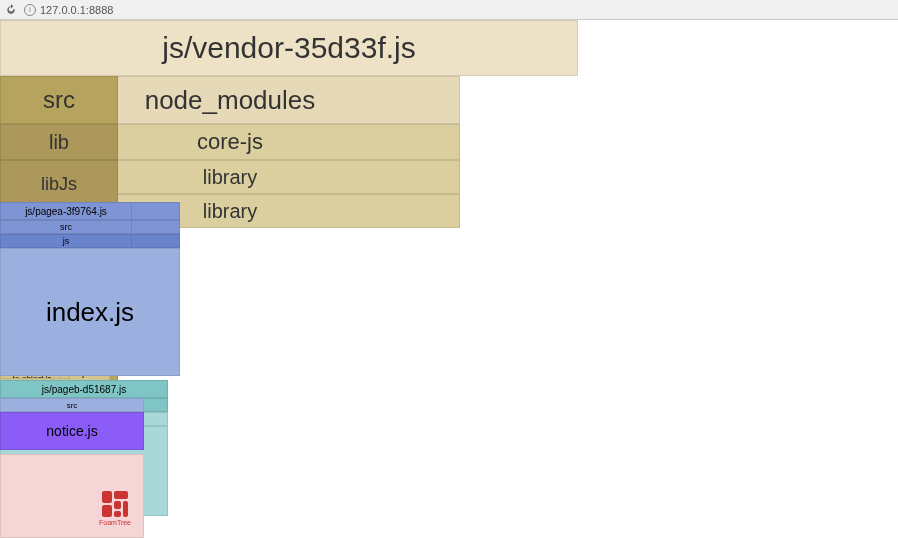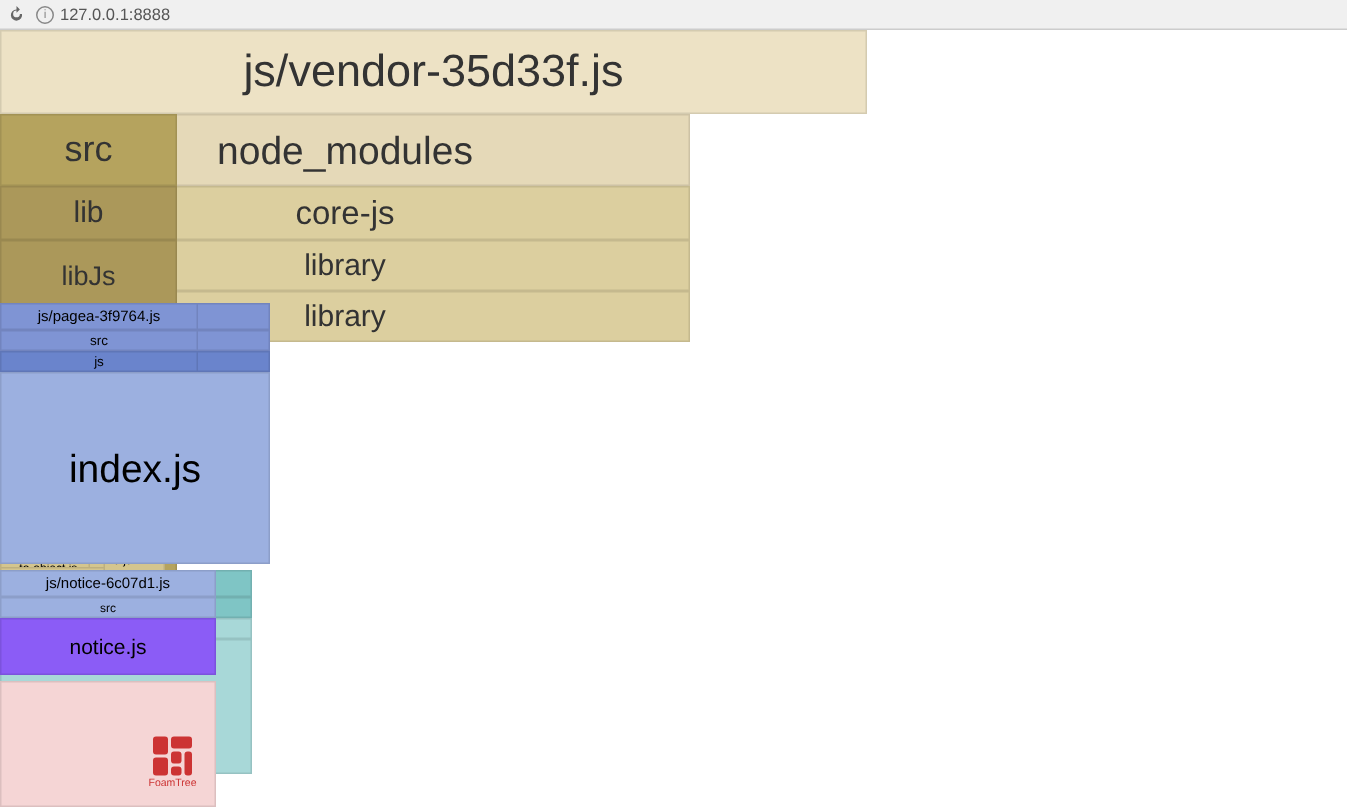--- a/index.html
+++ b/index.html
@@ -103,21 +103,20 @@
 
   <div class="cell blue2" style="left:766;top:182px;width:132px;height:18px;font-size:10px">js/pagea-3f9764.js</div>
   <div class="cell blue2" style="left:766;top:200px;width:132px;height:14px;font-size:9px">src</div>
   <div class="cell blue3" style="left:766;top:214px;width:132px;height:14px;font-size:9px">js</div>
 
   <div class="cell cyan1" style="left:582;top:360px;width:168px;height:18px;font-size:10px">js/pageb-d51687.js</div>
   <div class="cell cyan1" style="left:582;top:378px;width:168px;height:14px;font-size:9px">src</div>
   <div class="cell cyan2" style="left:582;top:392px;width:168px;height:14px;font-size:9px">js</div>
   <div class="cell cyan2" style="left:582;top:406px;width:168px;height:90px;font-size:22px">pageb.js</div>
 
-  <div class="cell blue4" style="left:754;top:360px;width:144px;height:18px;font-size:10px">js/notice-6c07d1.js</div>
   <div class="cell blue4" style="left:754;top:378px;width:144px;height:14px;font-size:8px">src</div>
   <div class="cell blue5" style="left:754;top:392px;width:144px;height:38px;font-size:14px">notice.js</div>
 
   <div class="cell pink1" style="left:754;top:434px;width:144px;height:84px">
     <div class="logo">
       <svg viewBox="0 0 30 30">
           <g fill="#c33">
             <rect x="2" y="2" width="10" height="12" rx="2"></rect>
             <rect x="14" y="2" width="14" height="8" rx="2"></rect>
             <rect x="14" y="12" width="7" height="8" rx="2"></rect>

